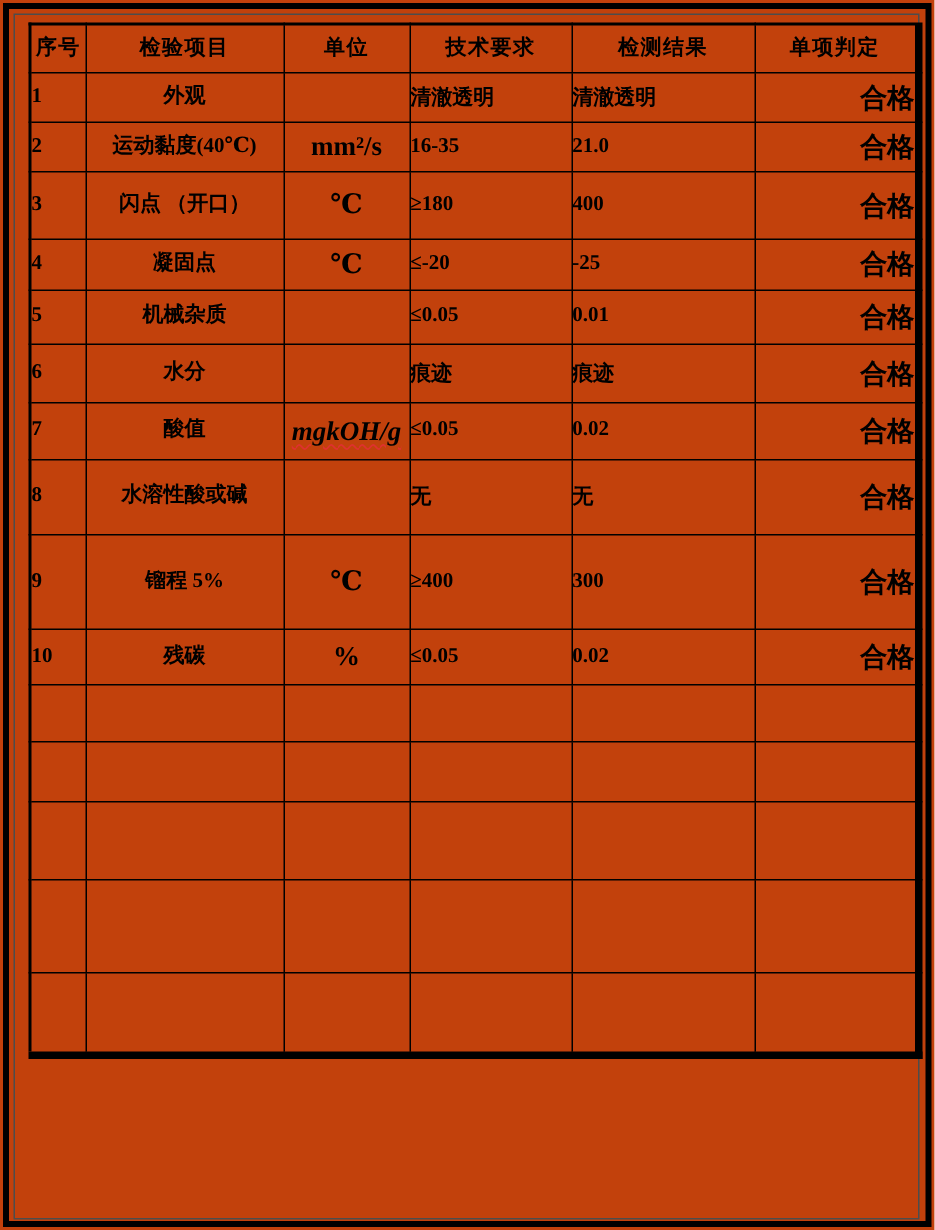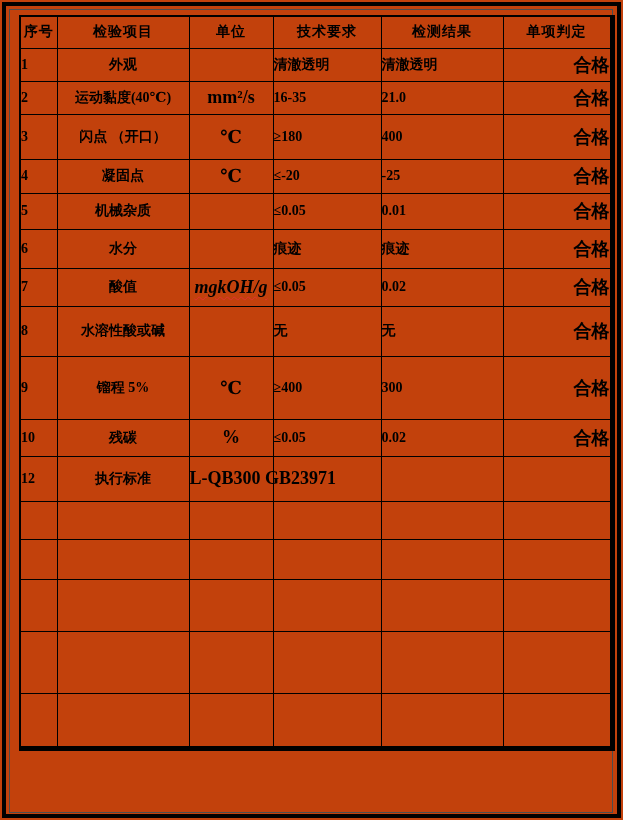--- a/index.html
+++ b/index.html
@@ -137,28 +137,20 @@
           <td class="c-judge"><span>合格</span></td>
         </tr>
         <tr style="height: 37px; margin-top: 20px;">
           <td class="c-no"><span>10</span></td>
           <td class="c-item"><span>残碳</span></td>
           <td class="c-unit"><span>%</span></td>
           <td class="c-req"><span>≤0.05</span></td>
           <td class="c-res"><span>0.02</span></td>
           <td class="c-judge"><span>合格</span></td>
         </tr>
-        <tr style="height: 45px;">
-          <td class="c-no"><span>12</span></td>
-          <td class="c-item"><span>执行标准</span></td>
-          <td class="c-unit c-unit-left"><span class="overflow-text">L-QB300 GB23971</span></td>
-          <td class="c-req"><span></span></td>
-          <td class="c-res"><span></span></td>
-          <td class="c-judge"><span></span></td>
-        </tr>
         <tr style="height: 38px;">
           <td class="c-no"></td>
           <td class="c-item"></td>
           <td class="c-unit"></td>
           <td class="c-req"></td>
           <td class="c-res"></td>
           <td class="c-judge"></td>
         </tr>
         <tr style="height: 40px;">
           <td class="c-no"></td>

